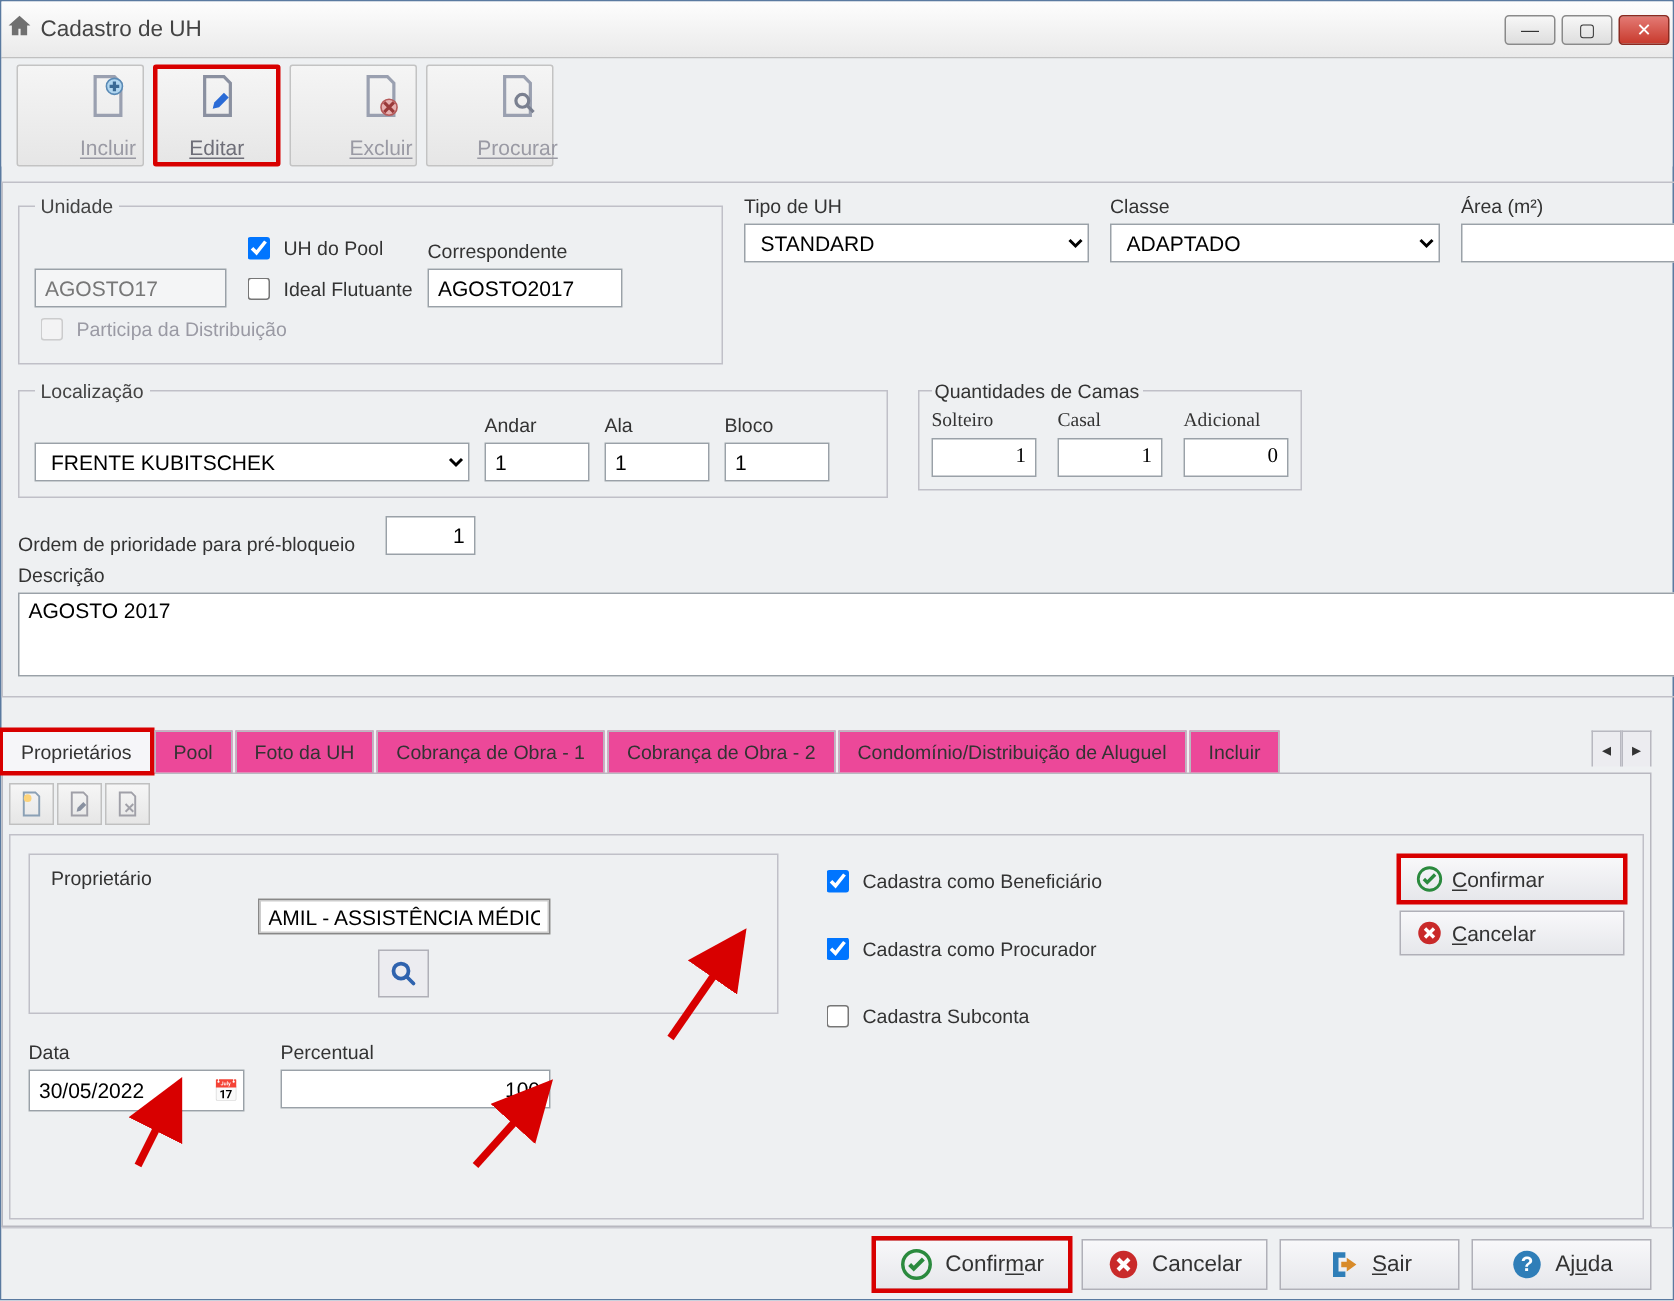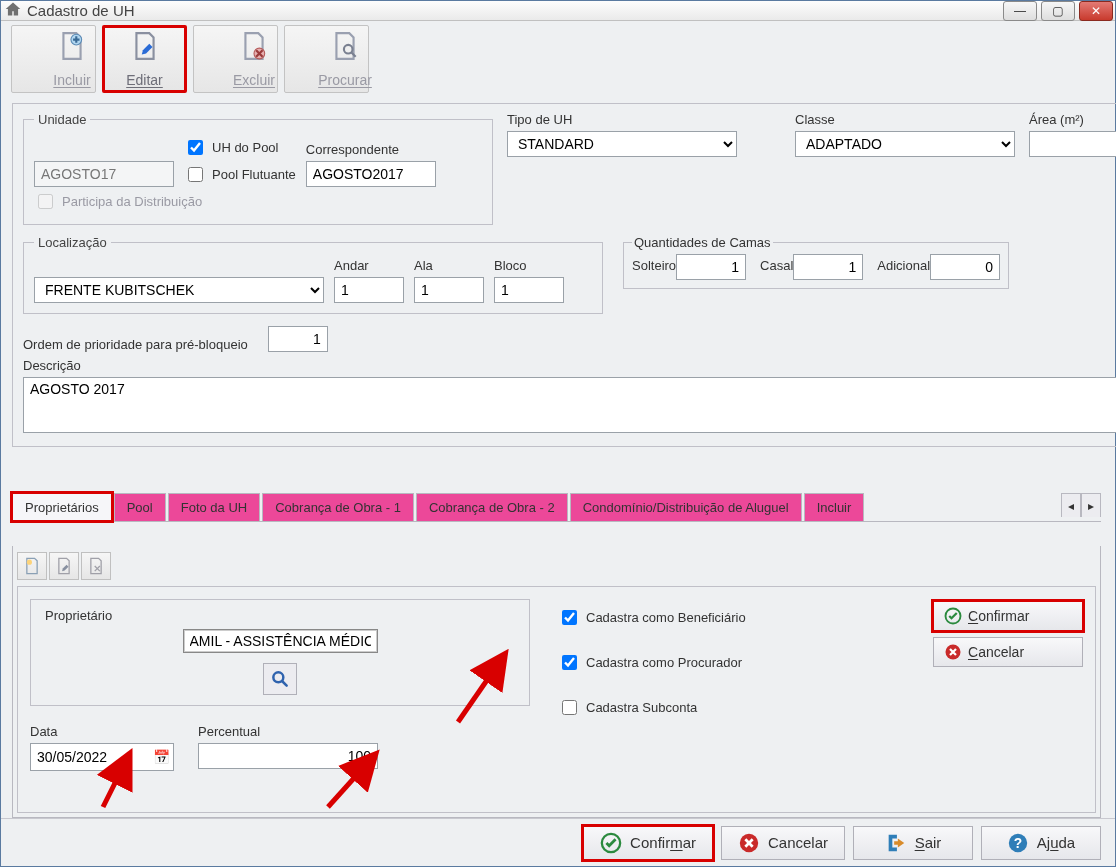--- a/index.html
+++ b/index.html
@@ -15,21 +15,21 @@
   }
   .window {
     width: 1116px;
     height: 867px;
     border: 1px solid #5a7aa0;
     background: #eef0f2;
     display: flex;
     flex-direction: column;
   }
   .titlebar {
-    height: 20px;
+    height: 38px;
     background: linear-gradient(#fdfdfd, #eaeaea);
     border-bottom: 1px solid #c0c0c0;
     display: flex;
     align-items: center;
     padding: 0 2px;
   }
   .titlebar .home-icon { width: 20px; text-align:center; color:#606060; font-size:16px; }
   .titlebar .title { flex:0 0 auto; font-size:15px; color:#444; margin-left:4px; }
   .titlebar .spacer { flex:1; }
   .winbtn {
@@ -58,22 +58,22 @@
     color:#6e6e78;
     cursor:pointer;
     border-radius:2px;
     font-size:14px;
   }
   .tbtn.dim { color:#9a9aa4;padding-left:37px; }
   .tbtn.selected { border:3px solid #d80000; }
   .tbtn .ticon { font-size:28px; margin-bottom:4px; }
   .content {
     flex:1;
-    padding: 10px 14px 0 11px;
-    display:flex; flex-direction:column;gap:24px;
+    padding: 10px 14px 0 0;
+    display:flex; flex-direction:column;
   }
   fieldset.group {
     border:1px solid #c0c0c8;
     margin:0 0 8px 0;
     padding: 8px 10px 10px 10px;
     position:relative;
   }
   fieldset.group > legend {
     font-size:13px; color:#444; padding:0 4px;
   }
@@ -88,21 +88,21 @@
     font-size:14px;
     font-family:inherit;
   }
   input.txt.readonly { background:#f4f5f6; color:#777; }
   textarea.txt { height:auto; resize:none; }
   .chk { display:flex; align-items:center; font-size:13px; gap:6px; margin:2px 0; }
   .chk input { width:15px; height:15px; }
   .topgrid { display:flex; gap:14px; align-items:flex-start; }
   .beds fieldset { border:1px solid #c0c0c8; padding:4px 8px 8px 8px; }
   .beds .brow { display:flex; gap:14px; }
-  .beds .bcol { display:flex; align-items:center; }
+  .beds .bcol { display:flex; flex-direction:column; align-items:flex-start;font-family:Liberation Serif, serif; }
   .beds input { width:70px; text-align:right; }
   .tabs {
     display:flex;
     align-items:flex-start;
     margin-top:14px;
     border-bottom:1px solid #b8b8c0;
     position:relative;
   }
   .tab {
     padding:6px 12px;
@@ -267,47 +267,47 @@
     </div>
   </div>
 
   <div class="content">
 
     <fieldset class="group">
       <div class="topgrid">
         <fieldset class="group" style="margin:0; flex:0 0 470px;">
           <legend>Unidade</legend>
           <div class="row">
-            <input class="txt readonly" style="width: 140px;" readonly="" value="AGOSTO17">
+            <input class="txt readonly" style="width: 128px;" readonly="" value="AGOSTO17">
             <div class="col" style="gap:2px;">
               <label class="chk">
                   <input type="checkbox" checked="" style="">
                   <span>UH do Pool</span>
                 </label>
               <label class="chk">
                   <input type="checkbox" style="">
-                  <span>Pool Flutuante</span>
+                  <span>Ideal Flutuante</span>
                 </label>
             </div>
             <div class="col">
               <label class="lbl">Correspondente</label>
               <input class="txt" style="width: 130px;" value="AGOSTO2017">
             </div>
           </div>
           <label class="chk" style="color:#9a9aa4; margin-top:4px;">
               <input type="checkbox" disabled="" style="">
               <span>Participa da Distribuição</span>
             </label>
         </fieldset>
 
         <div class="col" style="flex:0 0 230px;justify-content:space-between;">
           <label class="lbl">Tipo de UH</label>
           <select class="sel"><option>STANDARD</option></select>
         </div>
-        <div class="col" style="flex:0 0 220px;margin-left:44px;">
+        <div class="col" style="flex:0 0 220px;">
           <label class="lbl">Classe</label>
           <select class="sel"><option>ADAPTADO</option></select>
         </div>
         <div class="col" style="flex:0 0 80px;">
           <label class="lbl">Área (m²)</label>
           <input class="txt" style="text-align: right;" value="55">
         </div>
       </div>
 
       <div class="row" style="margin-top:10px; align-items:flex-start; gap:18px;">

